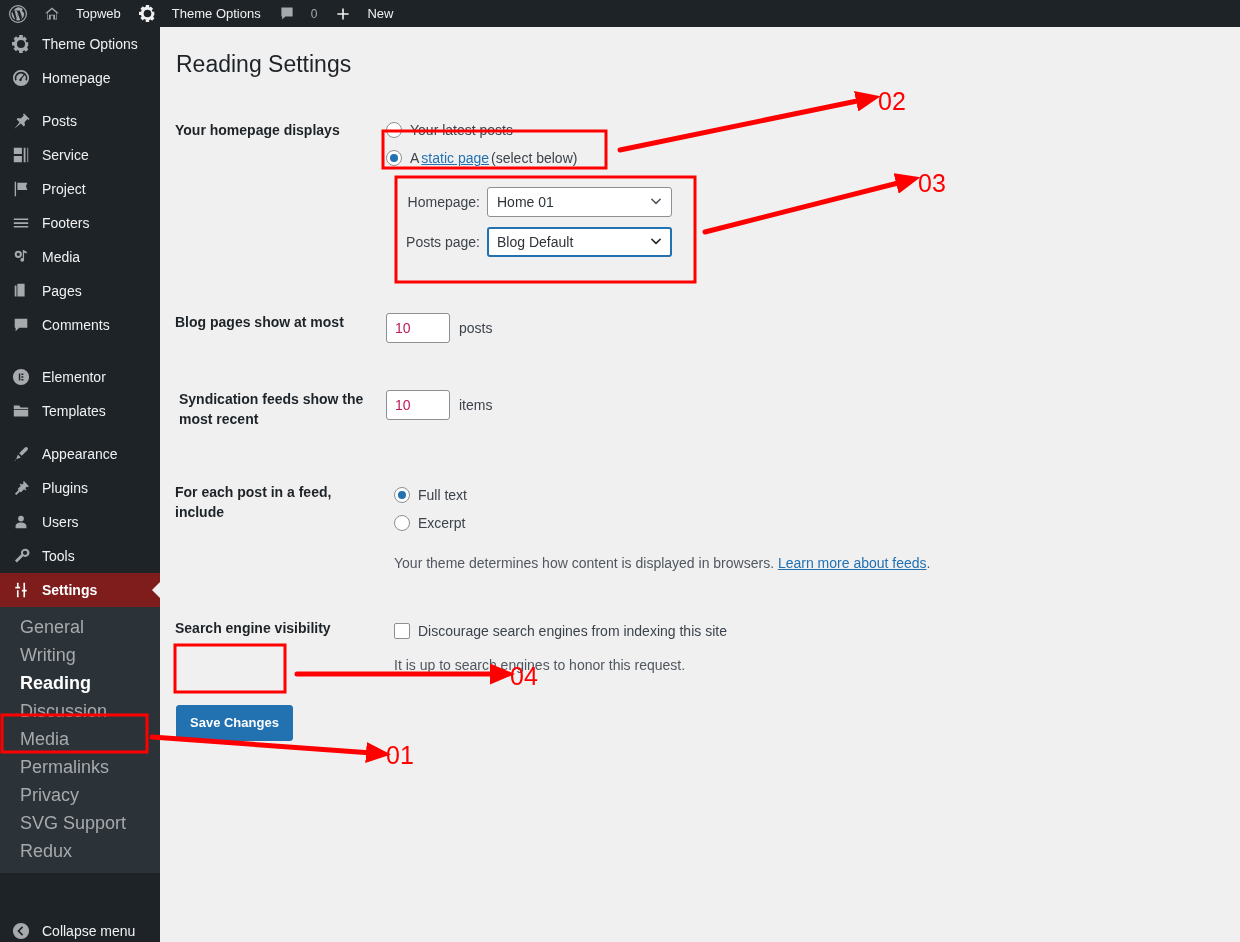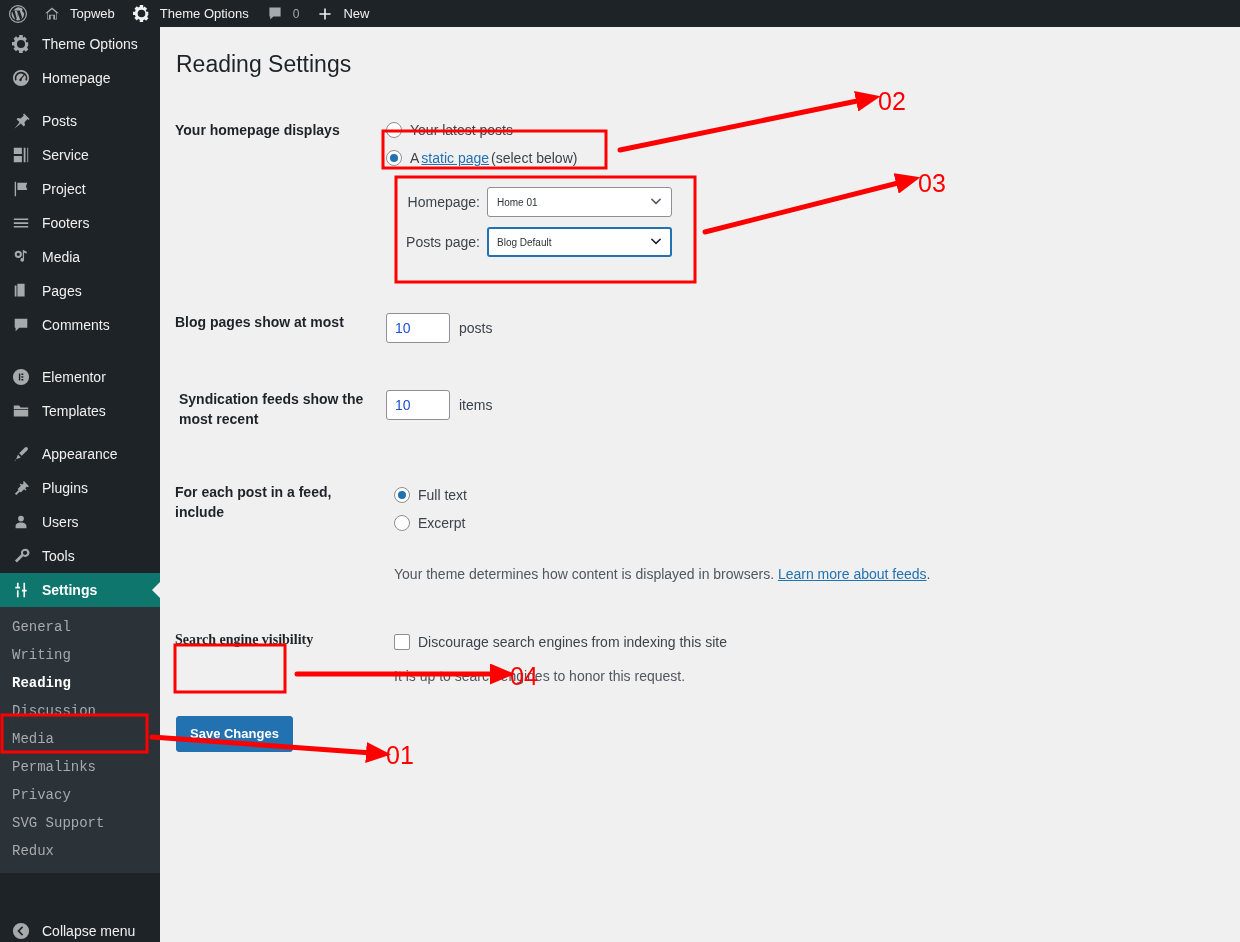--- a/index.html
+++ b/index.html
@@ -18,21 +18,21 @@
     background: #1d2327;
     display: flex; align-items: center;
     color: #f0f0f1;
     font-size: 13px;
     z-index: 50;
   }
   .ab-item {
     display: flex; align-items: center;
     height: 27px;
     padding: 0 9px;
-    gap: 10px;
+    gap: 16px;
     color: #f0f0f1;
     cursor: pointer;
     white-space: nowrap;
     text-align: center;
   }
   .ab-logo { padding-left: 8px; padding-right: 7px; }
   .ab-count { color: #a7aaad; font-size: 12px; }
   .ab-icon { display: inline-block; line-height: 0; }
 
   
@@ -55,42 +55,41 @@
     cursor: pointer;
     position: relative;
   }
   .menu-item .mi-icon {
     width: 20px; height: 20px;
     display: flex; align-items: center; justify-content: center;
     color: #a7aaad;
     flex: 0 0 20px;
   }
   .menu-item.current {
-    background: #0f766e;
+    background: #7f1d1d;
     color: #fff;
     font-weight: 600;
   }
   .menu-item.current .mi-icon { color: #fff; }
   .menu-item.current::after {
     content: "";
     position: absolute; right: 0; top: 50%;
     transform: translateY(-50%);
     border-style: solid;
     border-width: 8px 8px 8px 0;
     border-color: transparent #f0f0f1 transparent transparent;
   }
   .submenu { background: #2c3338; padding: 6px 0 8px 0; }
   .submenu-item {
     display: block;
-    padding: 6px 0 6px 12px;
-    font-size: 14px;
+    padding: 6px 0 6px 20px;
+    font-size: 18px;
     color: #a7aaad;
     cursor: pointer;
     line-height: 16px;
-    font-family: Liberation Mono, monospace;
   }
   .submenu-item.current {
     color: #fff;
     font-weight: 700;
   }
   .collapse {
     position: absolute; bottom: -6px; left: 0;
     width: 160px;
     display: flex; align-items: center;
     gap: 11px;
@@ -183,21 +182,21 @@
   .select-label { min-width: 74px; text-align: right; }
   .wp-select {
     appearance: none;
     -webkit-appearance: none;
     width: 185px; height: 30px;
     border: 1px solid #8c8f94;
     border-radius: 3px;
     background: #fff;
     color: #2c3338;
     font-family: "Liberation Sans", sans-serif;
-    font-size: 10px;
+    font-size: 14px;
     padding: 0 26px 0 9px;
     cursor: pointer;
   }
   .wp-select.focused {
     border: 2px solid #2271b1;
     padding-left: 8px;
   }
   .select-wrap { position: relative; display: inline-block; }
   .select-wrap .chev {
     position: absolute; right: 9px; top: 50%;
@@ -207,21 +206,21 @@
     line-height: 0;
   }
 
   .num-input {
     width: 64px; height: 30px;
     border: 1px solid #8c8f94;
     border-radius: 3px;
     background: #fff;
     font-family: "Liberation Sans", sans-serif;
     font-size: 14px;
-    color: #1d4ed8;
+    color: #be185d;
     padding: 0 8px;
   }
   .inline-unit { font-size: 14px; color: #3c434a; margin-left: 9px; }
   .hint {
     font-size: 14px;
     color: #50575e;
     margin-top: 8px;
     line-height: 1.5;
   }
   .hint a { color: #2271b1; text-decoration: underline; }
@@ -551,28 +550,28 @@
         <div class="row-label" style="padding-top:14px; width:230px;">For each post in a feed, include</div>
         <div class="row-field" style="padding-top:12px; padding-left:8px;">
           <label class="choice">
             <span class="radio checked"></span>
             <span>Full text</span>
           </label>
           <label class="choice">
             <span class="radio"></span>
             <span>Excerpt</span>
           </label>
-          <p class="hint" style="margin-top:27px;">
+          <p class="hint" style="margin-top:16px;">
             <span>Your theme determines how content is displayed in browsers. </span><a href="#">Learn more about feeds</a><span>.</span>
           </p>
         </div>
       </div>
 
       <div class="form-row" style="margin-top:16px;">
-        <div class="row-label" style="padding-top:14px; width:230px;font-family:Liberation Serif, serif;">Search engine visibility</div>
+        <div class="row-label" style="padding-top:14px; width:230px;">Search engine visibility</div>
         <div class="row-field" style="padding-top:12px; padding-left:8px;">
           <label class="choice">
             <span class="checkbox"></span>
             <span>Discourage search engines from indexing this site</span>
           </label>
           <p class="hint" style="margin-top:10px;">It is up to search engines to honor this request.</p>
         </div>
       </div>
 
     </div>

